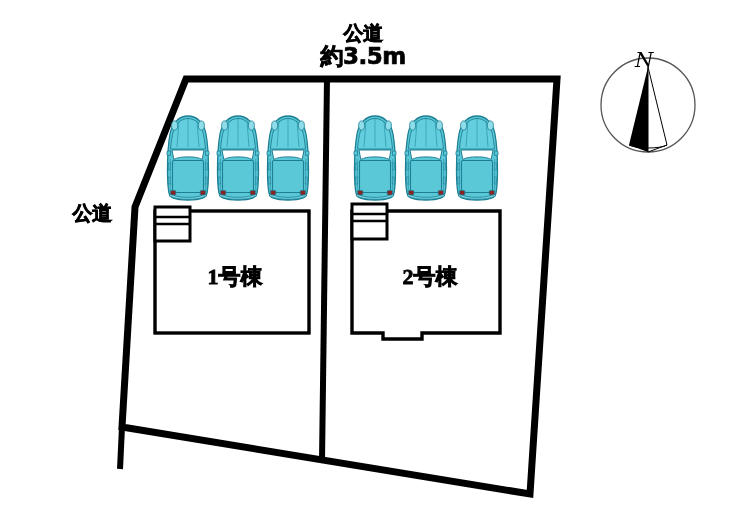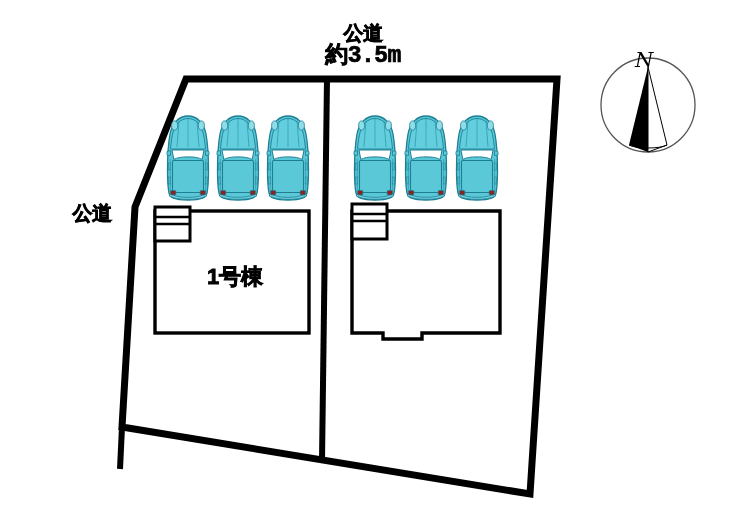--- a/index.html
+++ b/index.html
@@ -31,34 +31,34 @@
     font-family: "DejaVu Sans", "Liberation Sans", sans-serif;
     font-weight: bold;
     color: #000000;
     text-align: center;
     line-height: 1.12;
     letter-spacing: -0.5px;
     -webkit-text-stroke: 0.7px #000000;
     white-space: nowrap;
   }
   .road-label .ln1 { font-size: 20px; display: block; }
-  .road-label .ln2 { font-size: 23px; display: block; font-family: Liberation Mono, monospace; }
+  .road-label .ln2 { font-size: 23px; display: block; }
   #road-top-label {
     left: 278px;
     top: 18px;
     width: 170px;
   }
   #road-left-label {
     left: 32px;
     top: 198px;
     width: 120px;
   }
   .building-label {
     position: absolute;
-    font-family: Liberation Sans, sans-serif;
+    font-family: Liberation Serif, serif;
     font-weight: bold;
     font-size: 22px;
     color: #000000;
     -webkit-text-stroke: 0.8px #000000;
     text-align: center;
     white-space: nowrap;
   }
   #building-1-label { left: 160px; top: 258px; width: 150px; }
   #building-2-label { left: 355px; top: 258px; width: 150px; }
   .compass-letter {
@@ -178,16 +178,17 @@
     <span class="ln1">公道</span>
     <span class="ln2">約3.5m</span>
   </div>
 
   <div class="road-label" id="road-left-label">
     <span class="ln1">公道</span>
   </div>
 
   <div class="building-label" id="building-1-label">1号棟</div>
 
+  <div class="building-label" id="building-2-label">2号棟</div>
 
   <div class="compass-letter">N</div>
 
 </div>
 
 </body></html>

